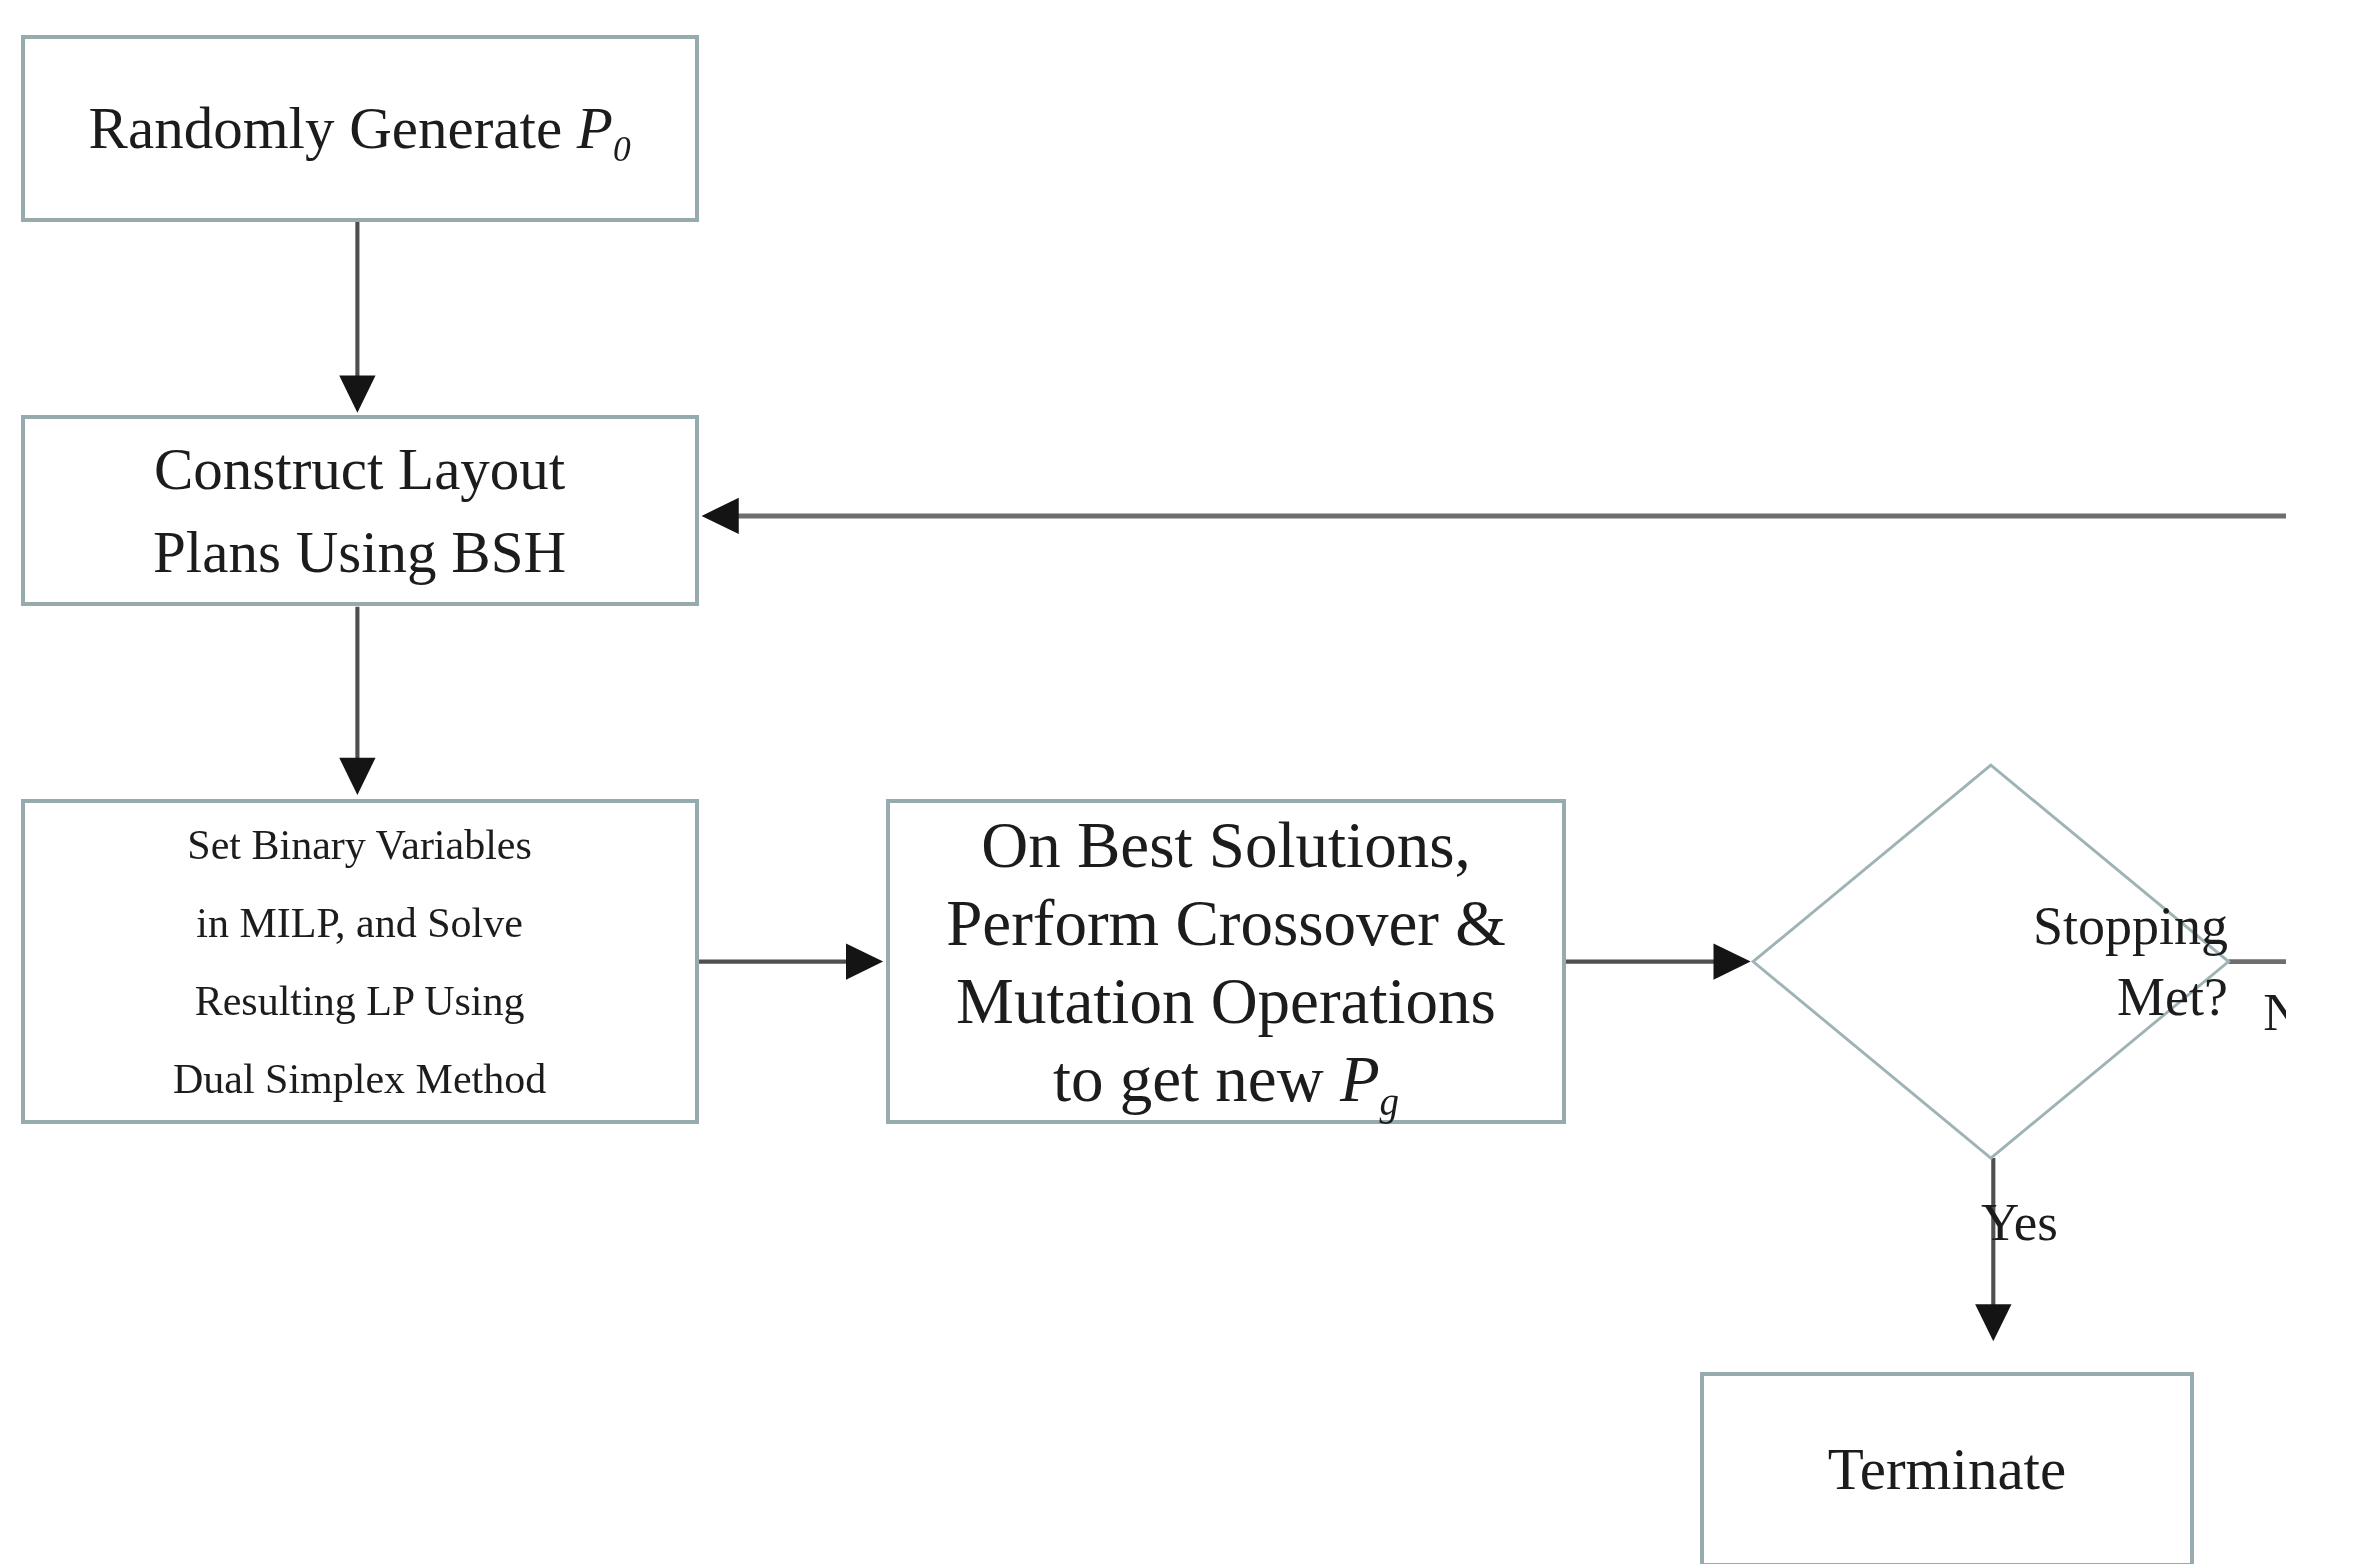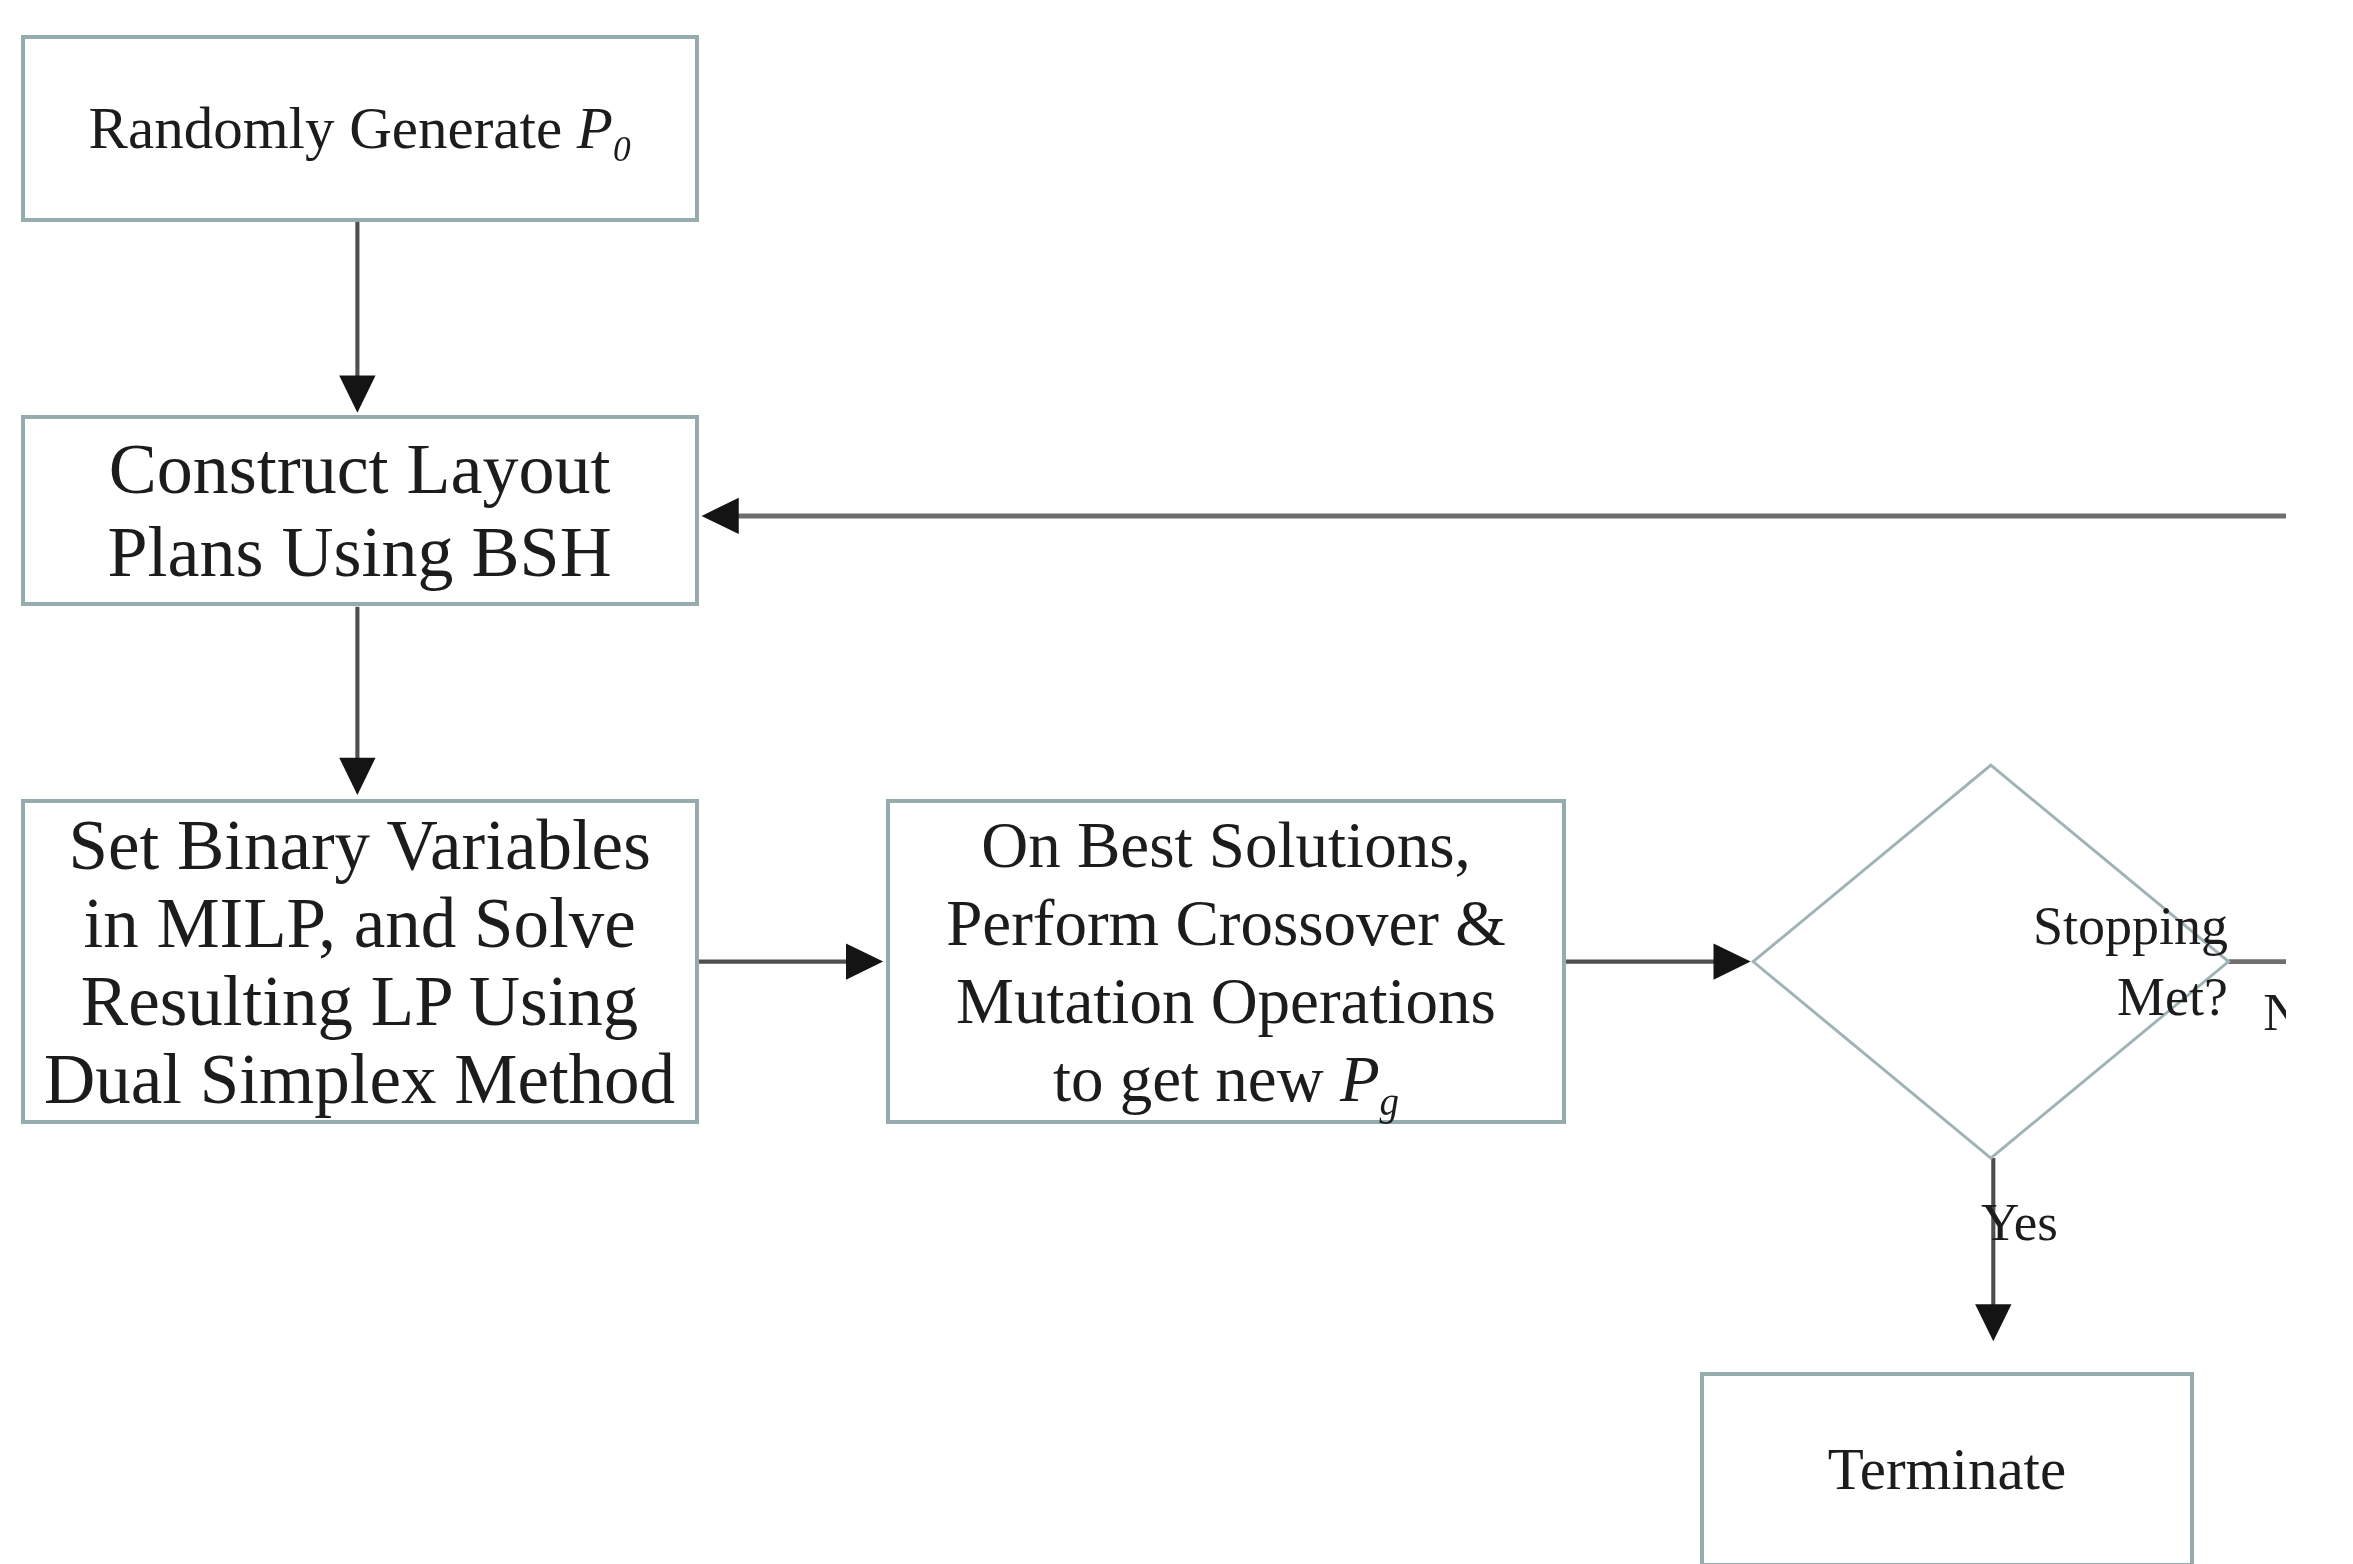--- a/index.html
+++ b/index.html
@@ -14,22 +14,22 @@
   .layer{position:absolute;left:0;top:0;z-index:1;}
   .node{
     position:absolute;box-sizing:border-box;z-index:2;
     border:4.1px solid var(--box-border-color,#95abad);
     background:#ffffff;
     display:flex;flex-direction:column;align-items:center;justify-content:center;
     text-align:center;
   }
   .ln{white-space:nowrap;}
   .node-generate{left:20.6px;top:35px;width:678px;height:187px;font-size:59px;}
-  .node-construct{left:20.6px;top:415px;width:678px;height:191px;font-size:72px;line-height:83px;}
-  .node-milp{left:20.6px;top:799px;width:678px;height:325px;font-size:71px;line-height:78px;text-align:center;}
+  .node-construct{left:20.6px;top:415px;width:678px;height:191px;font-size:59px;line-height:83px;}
+  .node-milp{left:20.6px;top:799px;width:678px;height:325px;font-size:42px;line-height:78px;text-align:center;}
   .node-crossover{left:886px;top:799px;width:680px;height:325px;font-size:65px;line-height:78px;}
   .node-terminate{left:1700px;top:1344px;width:494px;height:195px;font-size:59px;margin-top:28px;}
   .diamond-label{
     position:absolute;left:1753px;top:765px;width:475px;height:393px;z-index:2;
     display:flex;flex-direction:column;align-items:flex-end;justify-content:center;
     text-align:center;font-size:54px;line-height:71px;background:transparent;
   }
   .edge-label{position:absolute;z-index:3;font-size:53px;text-align:right;white-space:nowrap;}
   .label-no{left:2212px;top:982px;width:116px;}
   .label-yes{left:1926px;top:1192px;width:132px;}

